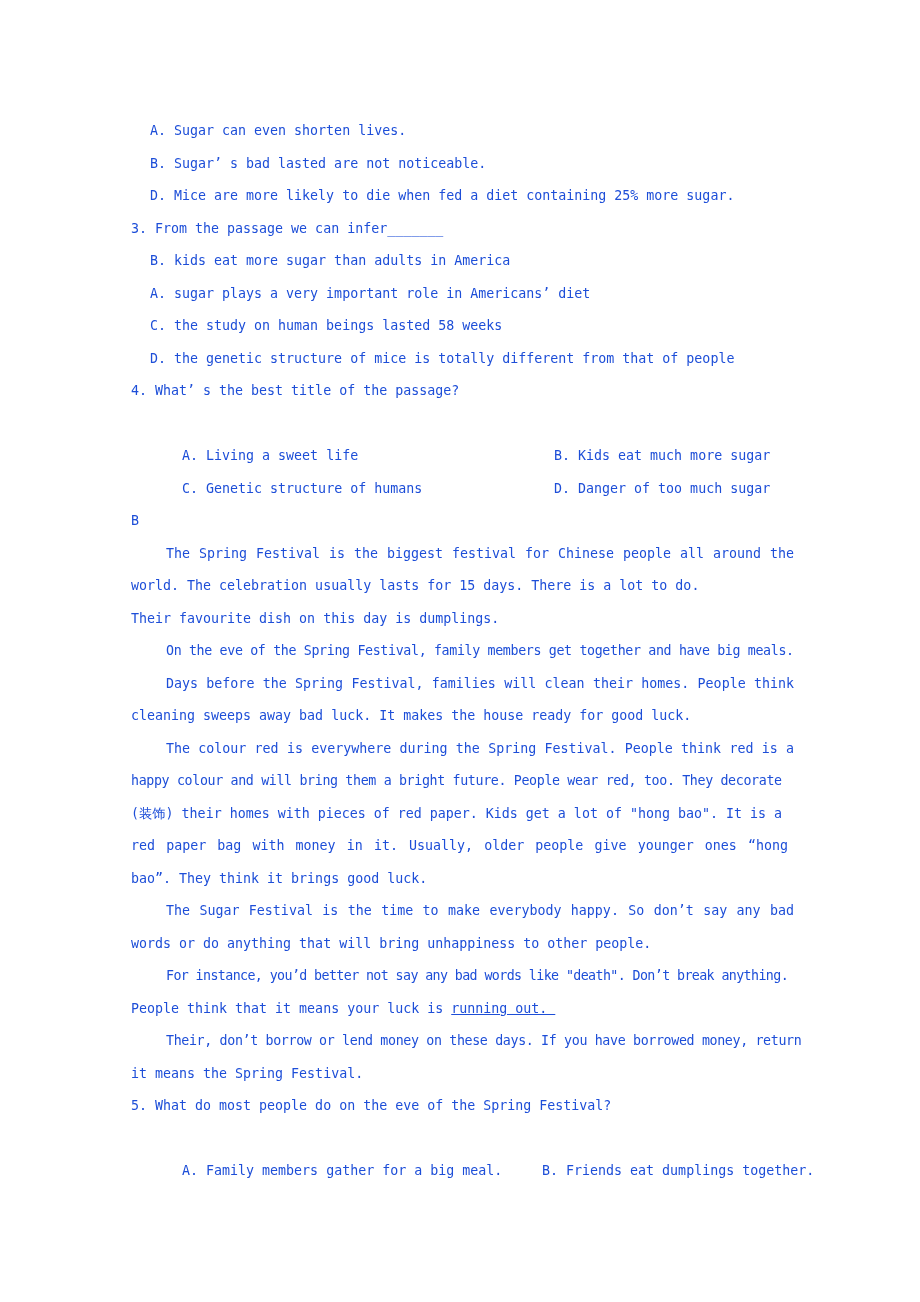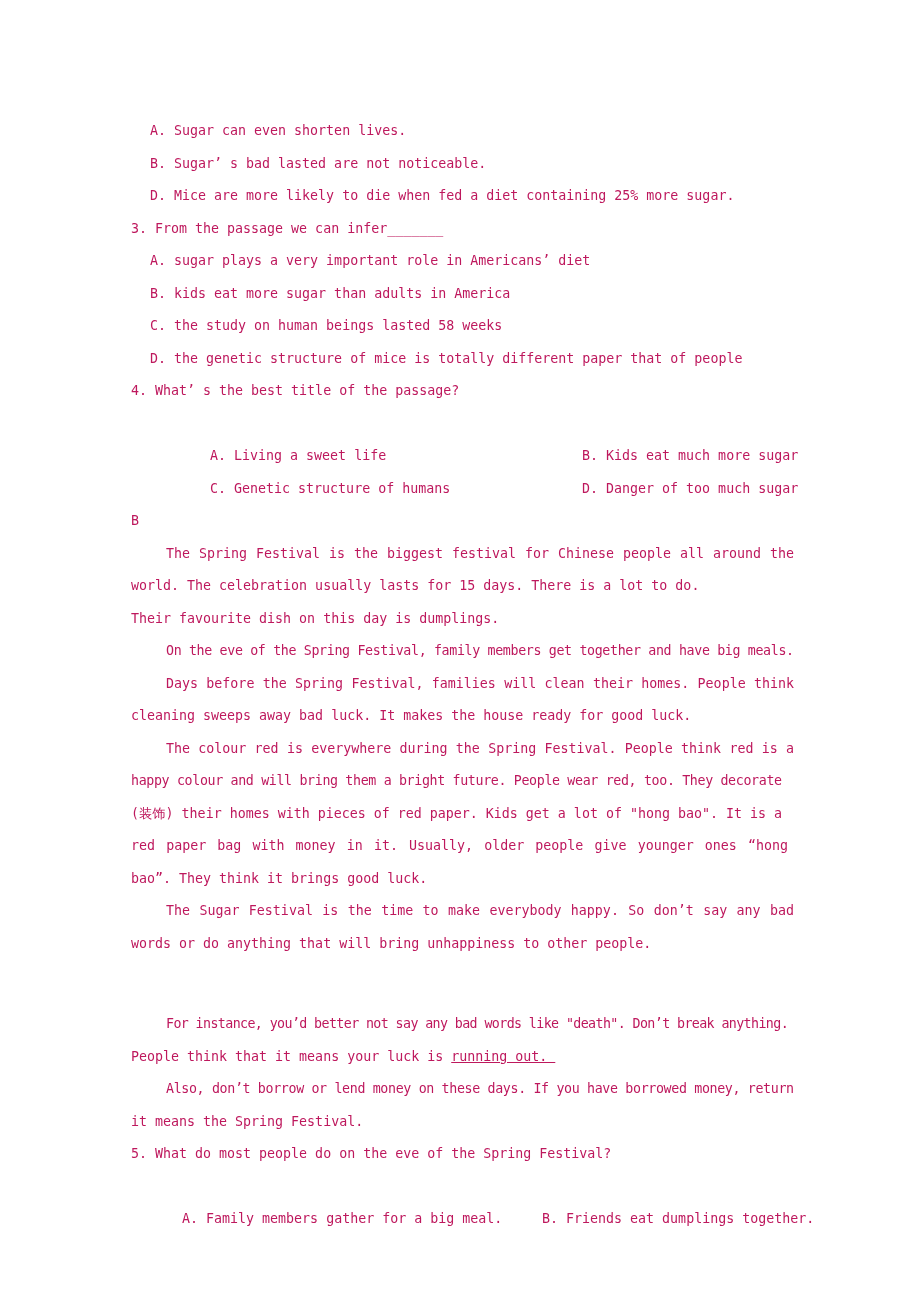--- a/index.html
+++ b/index.html
@@ -13,59 +13,59 @@
     height: 1302px;
     overflow: hidden;
   }
   .page {
     box-sizing: border-box;
     width: 920px;
     height: 1302px;
     padding: 115px 90px 0 131px;
     font-family: "DejaVu Sans Mono", "Liberation Mono", monospace;
     font-size: 13.3px;
-    color: #be185d;
+    color: #1d4ed8;
   }
   .line {
     height: 32.5px;
     line-height: 32.5px;
     white-space: pre;
   }
   .blank {
     height: 32.5px;
   }
   .opt { padding-left: 19px; }
   .ind { padding-left: 35px; }
   .j {
     white-space: normal;
     text-align: justify;
     text-align-last: justify;
     width: 657px;
   }
   .j.ind { width: 628px; }
   .t1 { letter-spacing: -0.35px; }
-  .t2 { letter-spacing: -0.6px; margin-top: 48px; }
+  .t2 { letter-spacing: -0.6px; }
   .u { text-decoration: underline; }
-  .colL { display: inline-block; width: 372px; margin-left: 28px; }
+  .colL { display: inline-block; width: 372px; }
   .colL2 { display: inline-block; width: 360px; }
 </style>
 </head>
 <body>
 
 <div class="page">
 
   <div class="line opt">A. Sugar can even shorten lives.</div>
   <div class="line opt">B. Sugar’ s bad lasted are not noticeable.</div>
   <div class="line opt">D. Mice are more likely to die when fed a diet containing 25% more sugar.</div>
 
   <div class="line">3. From the passage we can infer_______</div>
+  <div class="line opt">B. kids eat more sugar than adults in America</div>
   <div class="line opt">A. sugar plays a very important role in Americans’ diet</div>
-  <div class="line opt">B. kids eat more sugar than adults in America</div>
   <div class="line opt">C. the study on human beings lasted 58 weeks</div>
-  <div class="line opt">D. the genetic structure of mice is totally different paper that of people</div>
+  <div class="line opt">D. the genetic structure of mice is totally different from that of people</div>
 
   <div class="line">4. What’ s the best title of the passage?</div>
   <div class="line opt">
     <span class="colL">A. Living a sweet life</span><span>B. Kids eat much more sugar</span>
   </div>
   <div class="line opt">
     <span class="colL">C. Genetic structure of humans</span><span>D. Danger of too much sugar</span>
   </div>
 
   <div class="blank"></div>
@@ -80,21 +80,21 @@
   <div class="line">cleaning sweeps away bad luck. It makes the house ready for good luck.</div>
   <div class="line ind j">The colour red is everywhere during the Spring Festival. People think red is a</div>
   <div class="line t1">happy colour and will bring them a bright future. People wear red, too. They decorate</div>
   <div class="line">(装饰) their homes with pieces of red paper. Kids get a lot of "hong bao". It is a</div>
   <div class="line j">red paper bag with money in it. Usually, older people give younger ones “hong</div>
   <div class="line">bao”. They think it brings good luck.</div>
   <div class="line ind j">The Sugar Festival is the time to make everybody happy. So don’t say any bad</div>
   <div class="line">words or do anything that will bring unhappiness to other people.</div>
   <div class="line ind t2">For instance, you’d better not say any bad words like "death". Don’t break anything.</div>
   <div class="line"><span>People think that it means your luck is </span><span class="u">running out. </span></div>
-  <div class="line ind t1">Also, don’t borrow or lend money on these days. If you have borrowed money, return</div>
+  <div class="line ind t1">Their, don’t borrow or lend money on these days. If you have borrowed money, return</div>
   <div class="line">it means the Spring Festival.</div>
 
   <div class="line">5. What do most people do on the eve of the Spring Festival?</div>
   <div class="line opt">
     <span class="colL2">A. Family members gather for a big meal.</span><span>B. Friends eat dumplings together.</span>
   </div>
 
 </div>
 
 </body></html>

